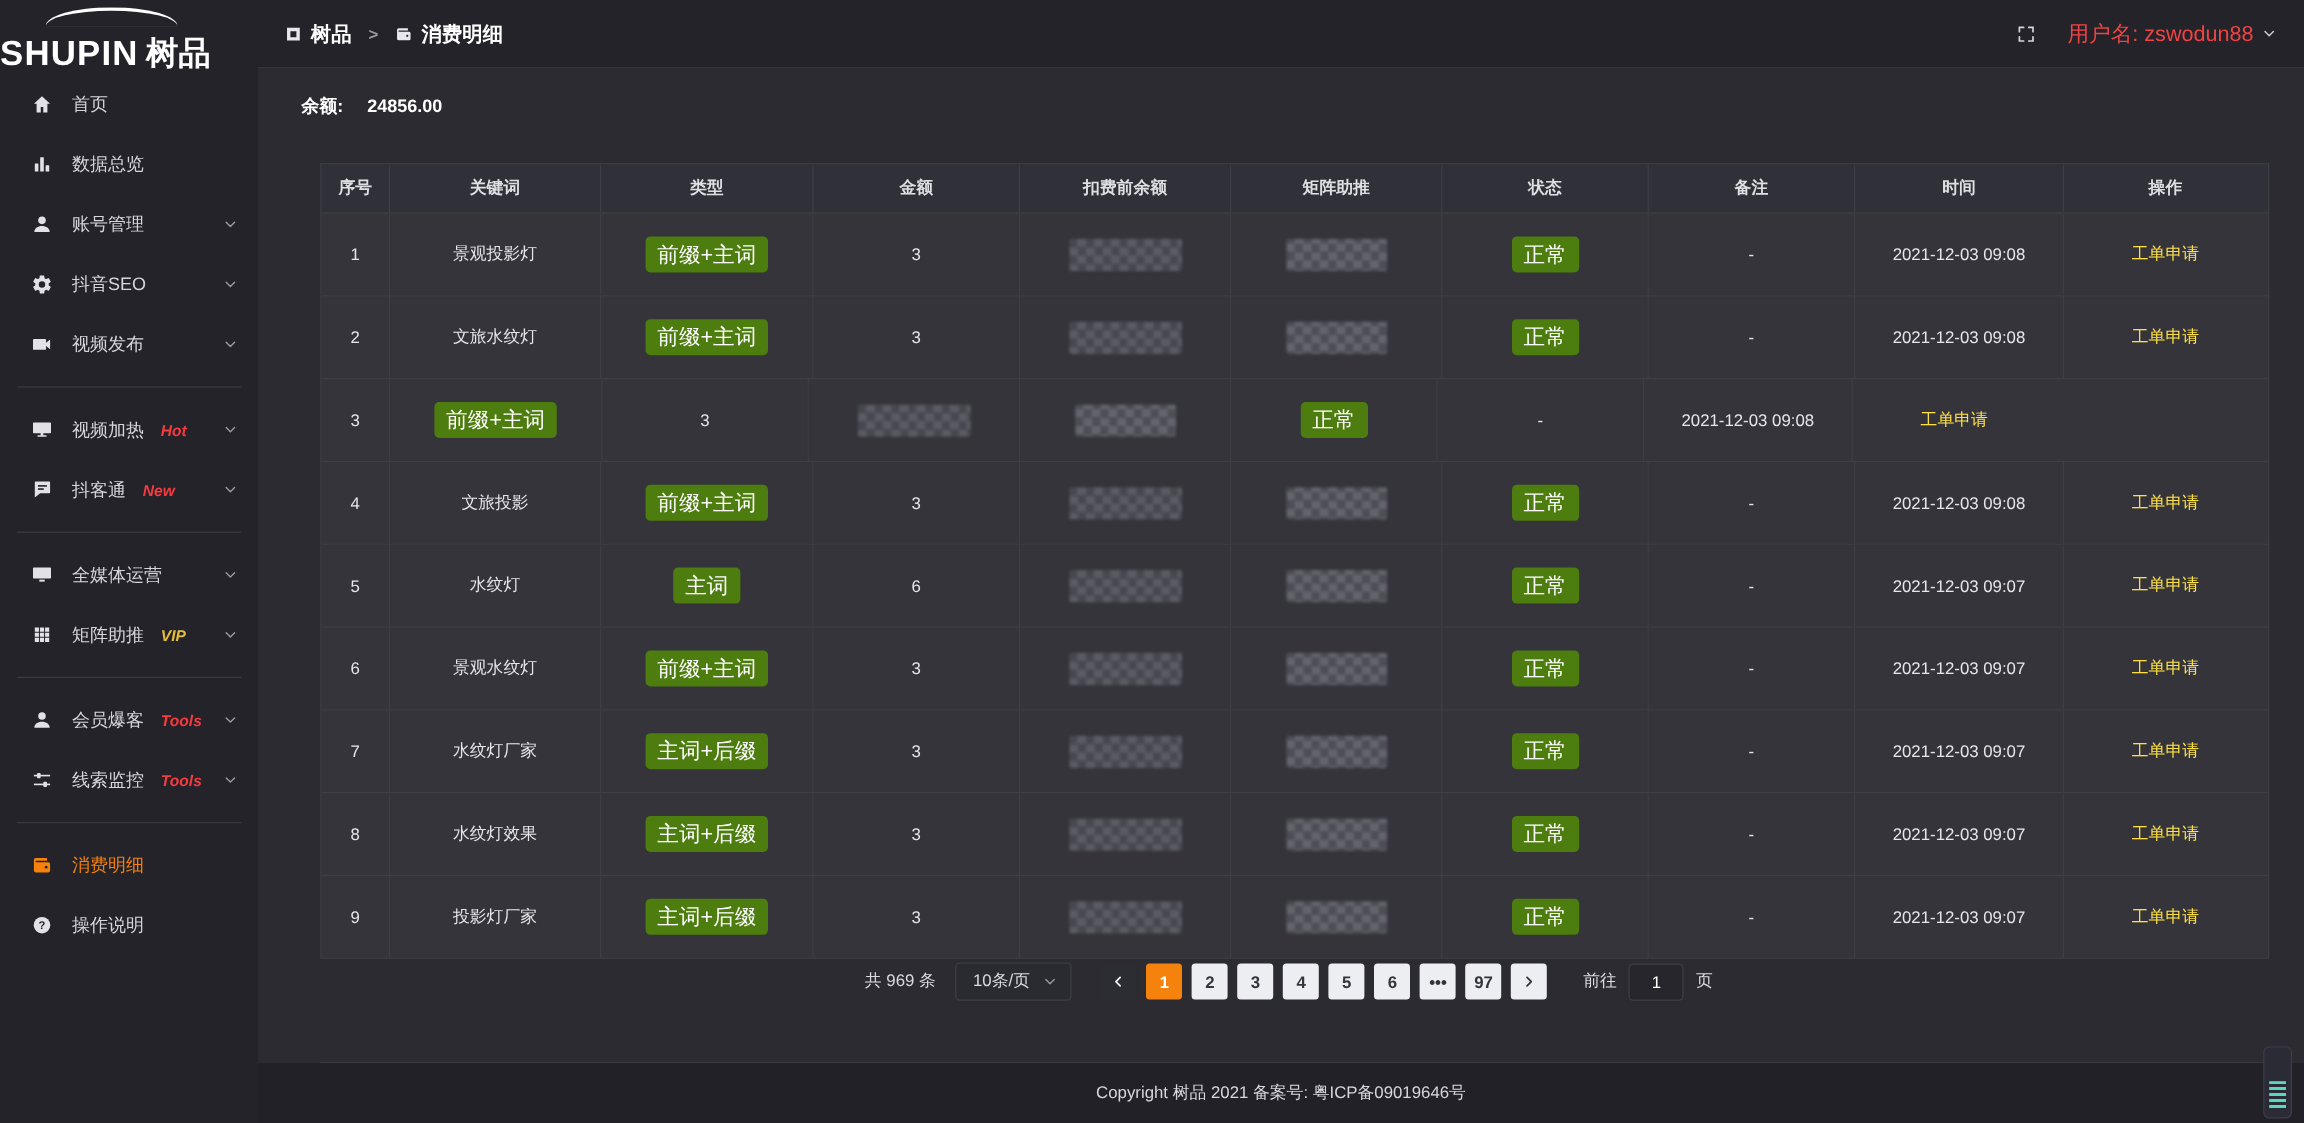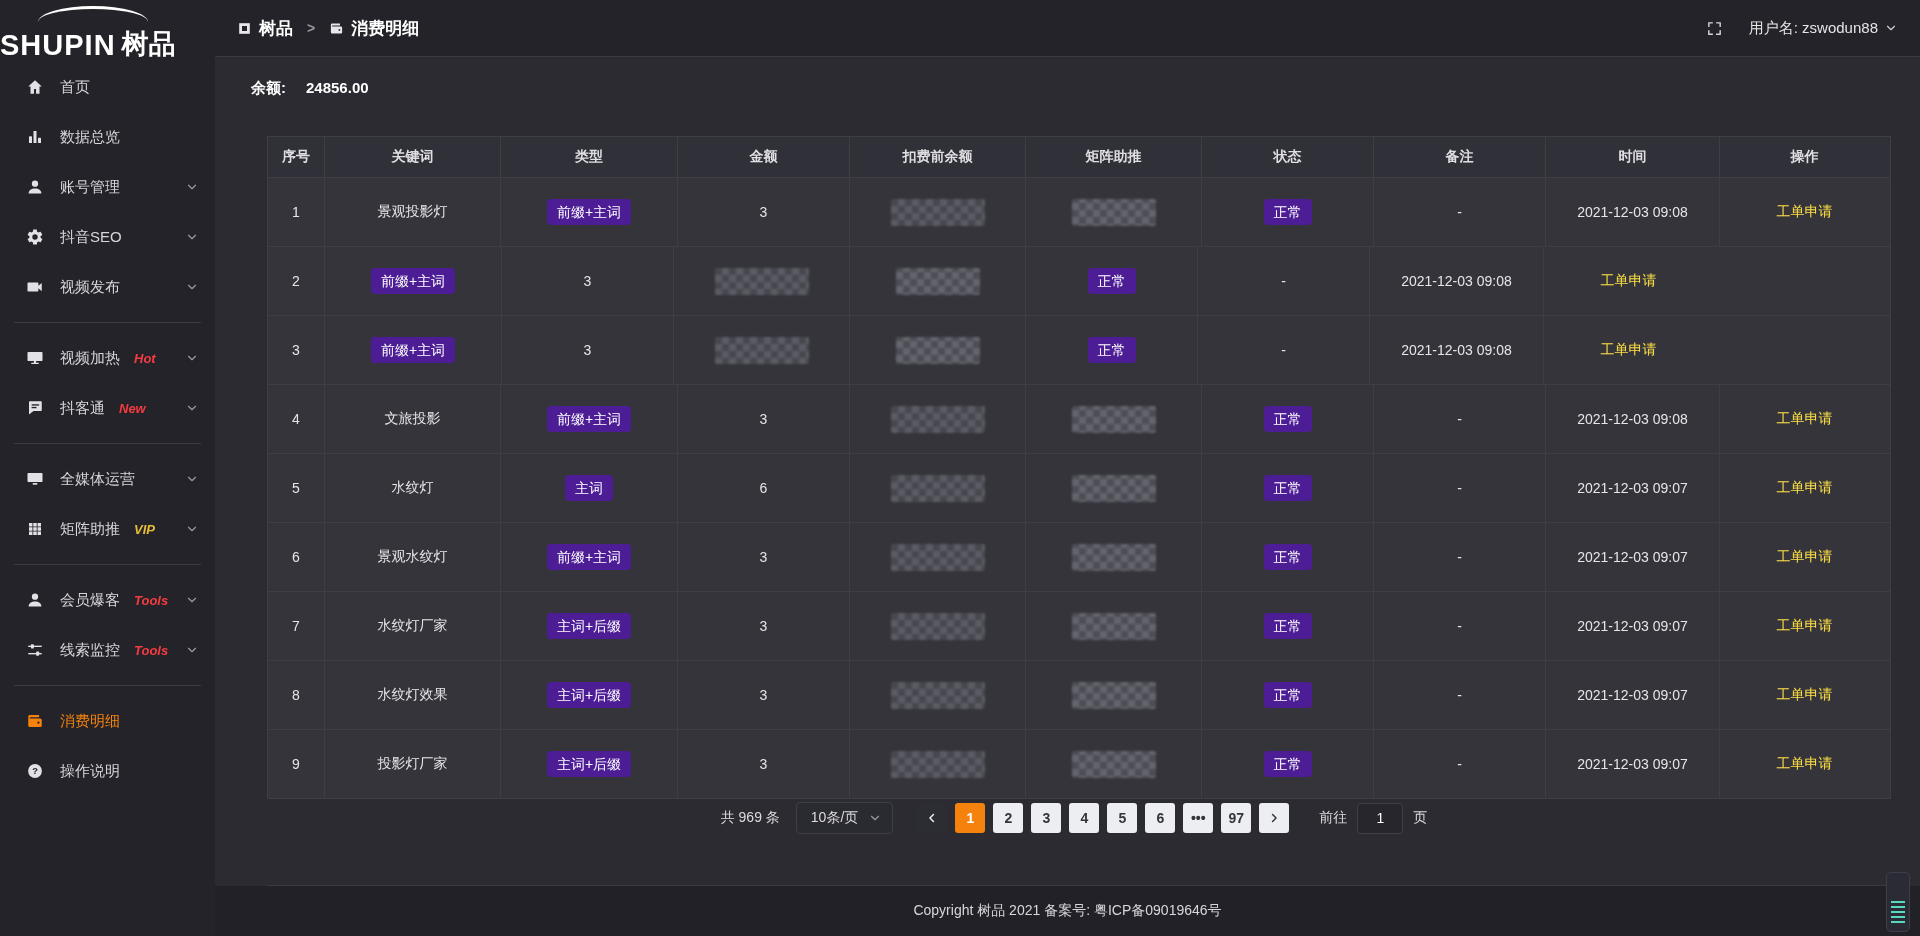--- a/index.html
+++ b/index.html
@@ -25,41 +25,41 @@
   .chev svg { width:14px; height:14px; display:block; }
   .side-divider { border-top:1px solid #3a3a41; margin:10px 14px; }
 
   
   .topbar { position:absolute; left:215px; top:0; width:1705px; height:57px; background:#232329;
             border-bottom:1px solid #3a3a41; display:flex; align-items:center; padding:0 22px; z-index:2; }
   .crumb { display:flex; align-items:center; color:#fff; font-size:17px; font-weight:bold; }
   .crumb .icon { width:15px; height:15px; margin-right:7px; color:#e8e8ec; }
   .crumb .icon svg { width:15px; height:15px; display:block; }
   .crumb-sep { color:#9a9aa2; font-size:14px; margin:0 14px; font-weight:bold; }
-  .top-right { margin-left:auto; display:flex; align-items:center; color:#e5e5e5; font-size:15px; }
+  .top-right { margin-left:auto; display:flex; align-items:center; color:#ef4444; font-size:18px; }
   .fs-icon { width:17px; height:17px; color:#d6d6da; margin-right:26px; cursor:pointer; }
   .fs-icon svg { width:17px; height:17px; display:block; }
   .user-drop { display:flex; align-items:center; cursor:pointer; }
   .user-drop .chev { margin-left:6px; color:#cfcfd4; }
 
   
   .main { position:absolute; left:215px; top:57px; width:1705px; height:879px; background:#2b2b31; }
   .balance { position:absolute; left:36px; top:22px; font-size:15px; font-weight:bold; color:#fff; }
   .balance .val { margin-left:20px; }
 
   .table { position:absolute; left:52px; top:79px; width:1624px; background:#34343a;
            border:1px solid #3e3e45; color:#e6e6e9; font-size:14px; }
   .t-row { display:flex; }
   .t-head { height:40px; background:#303038; }
   .t-body .t-row { height:69px; border-top:1px solid #3e3e45; background:#34343a; }
   .t-cell { display:flex; align-items:center; justify-content:center; border-right:1px solid #3e3e45;
             flex:none; height:100%; text-align:center; }
   .t-cell:last-child { border-right:none; }
   .t-head .t-cell { font-weight:bold; color:#dfdfe3; font-size:14px; }
-  .tag { background:#4c1d95; color:#fff; border-radius:4px; padding:6px 10px; font-size:14px; line-height:1; }
+  .tag { background:#4d7c0f; color:#fff; border-radius:4px; padding:6px 10px; font-size:18px; line-height:1; }
   .action { color:#fde047; cursor:pointer; }
   .mosaic { width:94px; height:27px; border-radius:2px; filter:blur(1.3px); opacity:.9;
             background:repeating-conic-gradient(#60606a 0% 25%, #4a4a52 0% 50%) 0 0/14px 14px; }
   .mosaic.m2 { width:84px; background:repeating-conic-gradient(#6a6a74 0% 25%, #505058 0% 50%) 7px 4px/14px 14px; }
 
   
   .pager { position:absolute; left:52px; top:745px; width:1624px; display:flex;
            align-items:center; justify-content:center; color:#dcdcdf; font-size:14px; }
   .p-total { margin-right:16px; }
   .p-size { background:#2a2a31; border:1px solid #3f3f47; border-radius:4px; height:32px;
@@ -344,20 +344,21 @@
               <span class="tag">正常</span>
             </div>
             <div class="t-cell" style="width: 172px;">-</div>
             <div class="t-cell" style="width: 174px;">2021-12-03 09:08</div>
             <div class="t-cell" style="width: 169px;">
               <span class="action">工单申请</span>
             </div>
           </div>
           <div class="t-row">
             <div class="t-cell" style="width: 57px;">2</div>
+            <div class="t-cell" style="width: 176px;">文旅水纹灯</div>
             <div class="t-cell" style="width: 177px;">
               <span class="tag">前缀+主词</span>
             </div>
             <div class="t-cell" style="width: 172px;">3</div>
             <div class="t-cell" style="width: 176px;">
               <div class="mosaic"></div>
             </div>
             <div class="t-cell" style="width: 176px;">
               <div class="mosaic m2"></div>
             </div>

